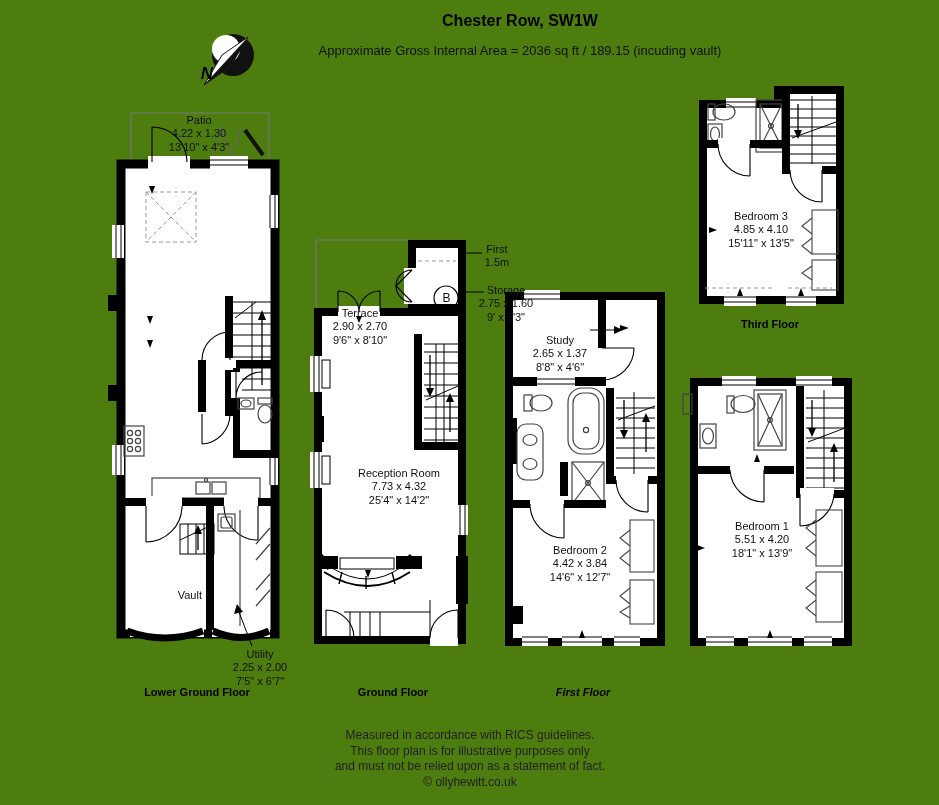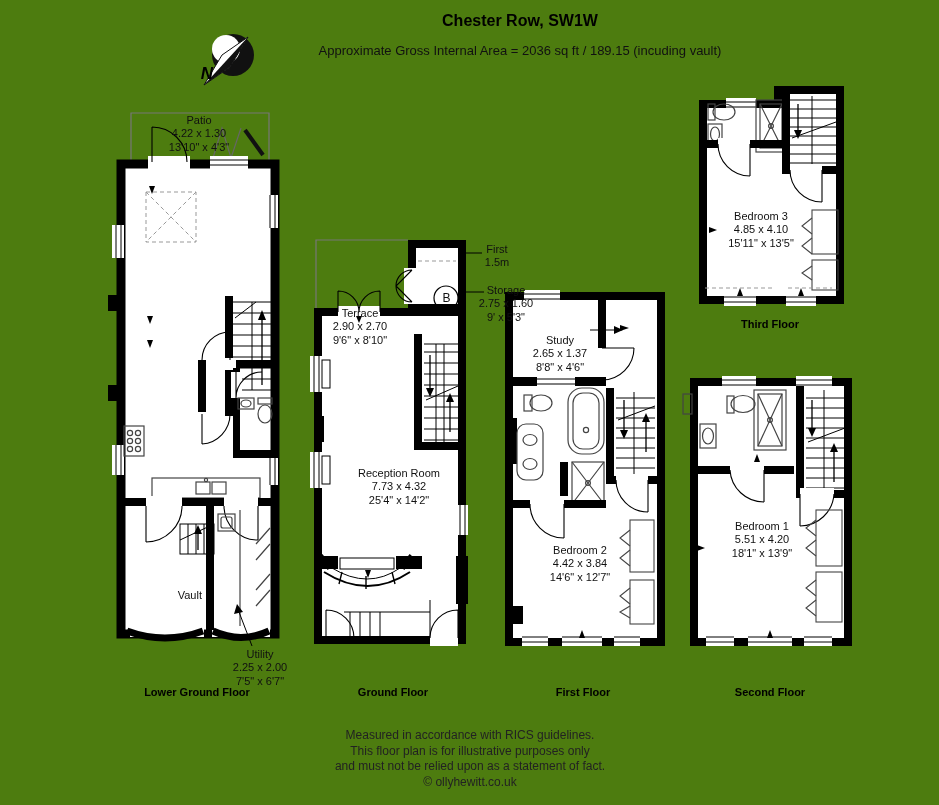--- a/index.html
+++ b/index.html
@@ -393,28 +393,27 @@
   <div class="lbl" style="left:500px;top:318px;width:120px;margin-top:16px;">
     <span>Study</span>
     <span>2.65 x 1.37</span>
     <span>8'8" x 4'6"</span>
   </div>
   <div class="lbl" style="left:520px;top:544px;width:120px;">
     <span>Bedroom 2</span>
     <span>4.42 x 3.84</span>
     <span>14'6" x 12'7"</span>
   </div>
-  <div class="floor-lbl" style="left:483px;top:686px;width:200px;">First Floor</div>
+  <div class="floor-lbl" style="left:483px;top:686px;width:200px;font-style:italic;">First Floor</div>
 
   <div class="lbl" style="left:702px;top:520px;width:120px;">
     <span>Bedroom 1</span>
     <span>5.51 x 4.20</span>
     <span>18'1" x 13'9"</span>
   </div>
-  <div class="floor-lbl" style="left:670px;top:686px;width:200px;">Second Floor</div>
 
   <div class="lbl" style="left:701px;top:210px;width:120px;">
     <span>Bedroom 3</span>
     <span>4.85 x 4.10</span>
     <span>15'11" x 13'5"</span>
   </div>
   <div class="floor-lbl" style="left:670px;top:318px;width:200px;">Third Floor</div>
 
   <div class="footer">
     <span>Measured in accordance with RICS guidelines.</span>

